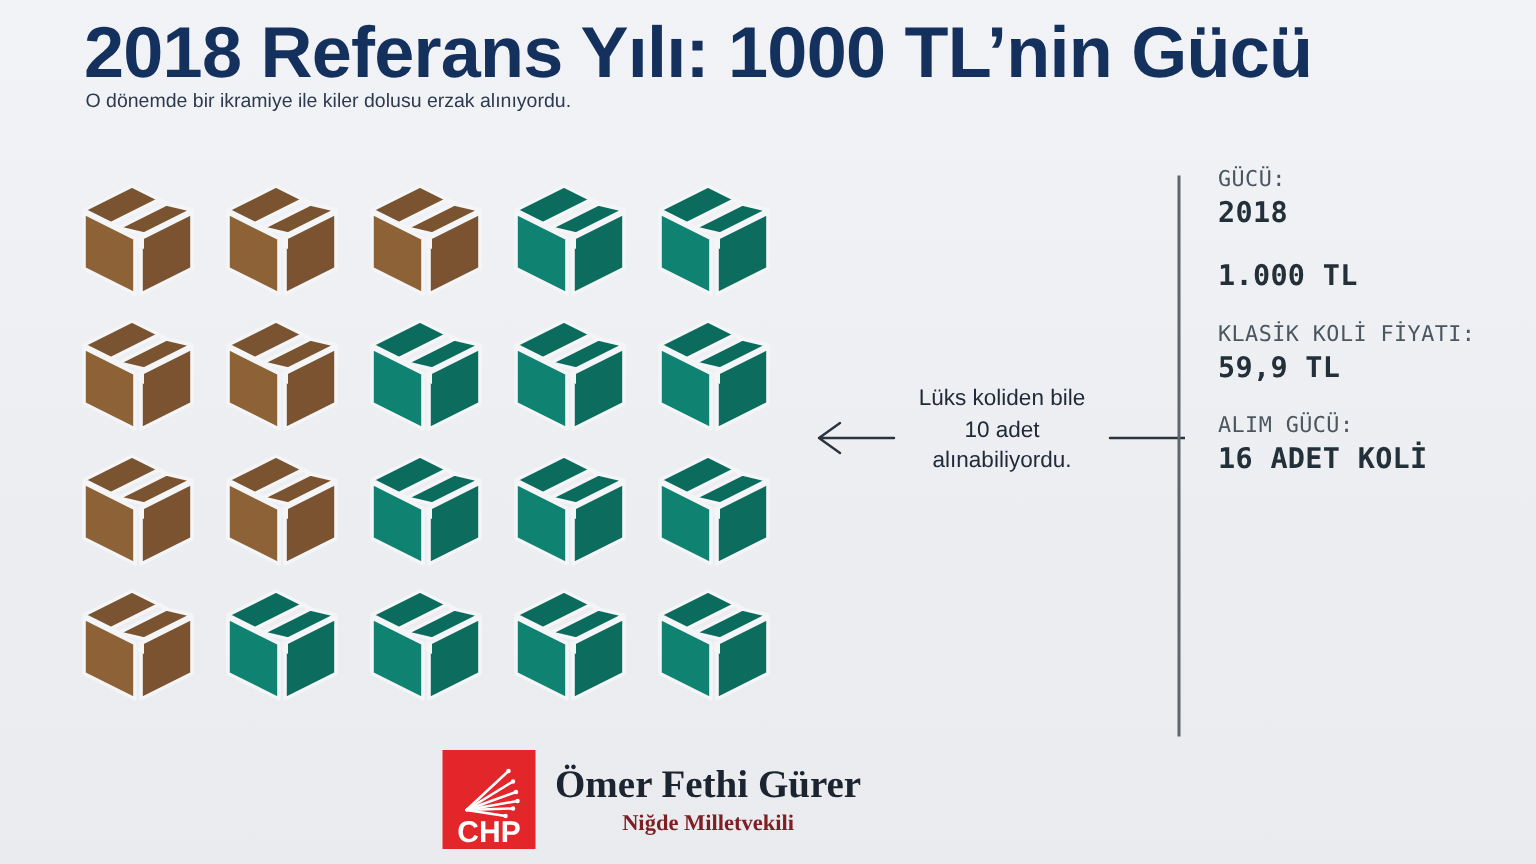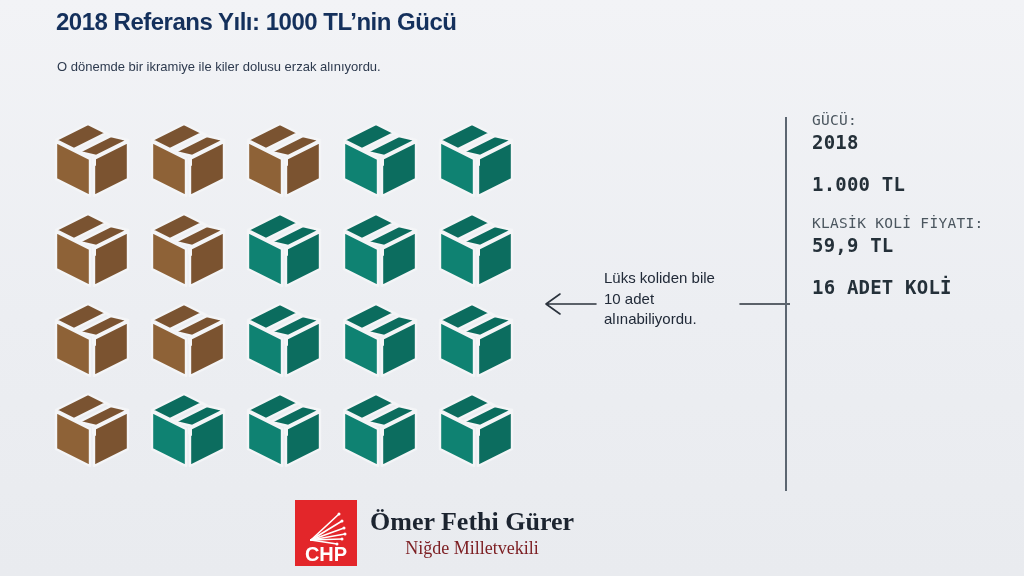--- a/index.html
+++ b/index.html
@@ -19,21 +19,21 @@
     width: 1024px;
     height: 576px;
     background: linear-gradient(180deg, #f2f3f6 0%, #eceef2 55%, #e9ebef 100%);
   }
 
   
   .title {
     position: absolute;
     left: 56px;
     top: 8px;
-    font-size: 24px;
+    font-size: 48px;
     font-weight: 700;
     letter-spacing: -0.5px;
     color: #14305c;
     white-space: nowrap;
   }
   .subtitle {
     position: absolute;
     left: 57px;
     top: 59px;
     font-size: 13px;
@@ -66,23 +66,24 @@
     top: 4px;
     width: 82px;
     height: 82px;
   }
   .box-icon svg { display: block; width: 82px; height: 82px; }
 
   
   #annotation {
     position: absolute;
     left: 540px;
-    top: 268px;
+    top: 256px;
     width: 250px;
     height: 76px;
+    text-align: center;
   }
   #annotation-text {
     position: absolute;
     left: 64px;
     top: 0px;
     width: 128px;
     font-size: 15px;
     line-height: 1.38;
     color: #212a38;
   }
@@ -156,22 +157,22 @@
   #deputy-name {
     font-family: "Liberation Serif", serif;
     font-size: 26px;
     font-weight: 700;
     color: #1c2430;
     line-height: 1.12;
     white-space: nowrap;
   }
   #deputy-role {
     font-family: "Liberation Serif", serif;
-    font-size: 18px;
-    font-weight: 400;
+    font-size: 15px;
+    font-weight: 700;
     color: #7d2024;
     line-height: 1.2;
     margin-top: 2px;
     white-space: nowrap;
   }
 </style>
 </head>
 <body>
 
 <div id="stage">
@@ -686,20 +687,21 @@
         <div class="stat-value">2018</div>
       </div>
       <div class="stat">
         <div class="stat-value">1.000 TL</div>
       </div>
       <div class="stat">
         <div class="stat-label">KLASİK KOLİ FİYATI:</div>
         <div class="stat-value">59,9 TL</div>
       </div>
       <div class="stat">
+        <div class="stat-label">ALIM GÜCÜ:</div>
         <div class="stat-value">16 ADET KOLİ</div>
       </div>
     </div>
 
   <div id="footer">
     <div id="chp-logo">
       <svg viewBox="0 0 62 66">
         <g stroke="#ffffff" stroke-width="1.7" stroke-linecap="round" fill="none">
           <path d="M16 40 L44 14"></path>
           <path d="M16 40 L47 21"></path>

